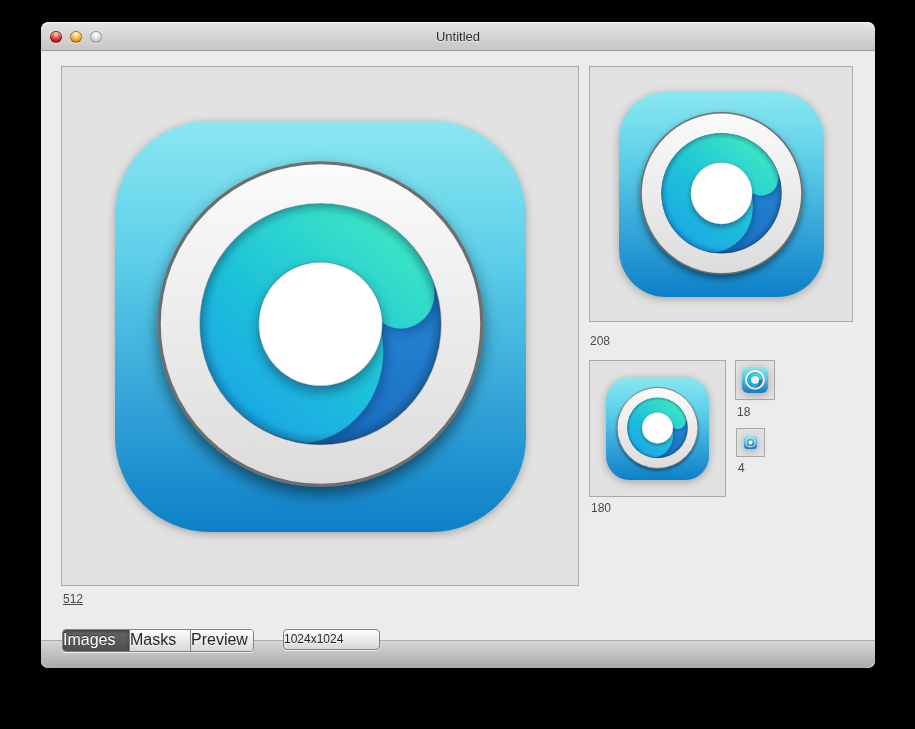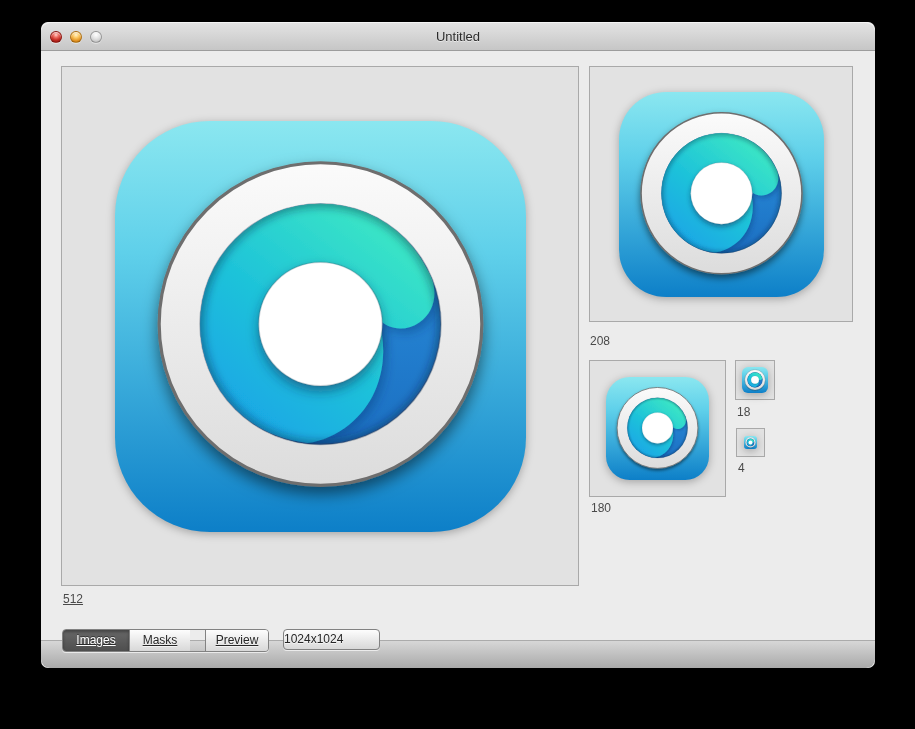--- a/index.html
+++ b/index.html
@@ -65,33 +65,33 @@
     border-radius:0 0 9px 9px;
     background:linear-gradient(var(--bottombar-top,#d7d7d7),var(--bottombar-bottom,#a9a9a9));
     border-top:1px solid #ababab;box-sizing:border-box;
   }
   .segmented{
     position:absolute;left:21px;top:-12px;height:21px;display:flex;
     border:1px solid #828282;border-radius:4px;overflow:hidden;
     box-shadow:0 1px 0 rgba(255,255,255,0.65);
   }
   .segment{
-    height:100%;line-height:20px;text-align:center;font-size:12px;color:#262626;
+    height:100%;line-height:20px;font-size:16px;color:#262626;
     background:linear-gradient(#fdfdfd,#d8d8d8);
-    text-shadow:0 1px 0 rgba(255,255,255,0.6);cursor:default;text-decoration:underline;
+    text-shadow:0 1px 0 rgba(255,255,255,0.6);cursor:default;
   }
   .segment + .segment{border-left:1px solid #828282;}
   .segment.selected{
     background:linear-gradient(#686868,var(--selected-segment,#4e4e4e));
     color:#fff;text-shadow:0 -1px 0 rgba(0,0,0,0.5);
     box-shadow:inset 0 2px 3px rgba(0,0,0,0.35);
   }
   .seg-images{width:66px;}
   .seg-masks{width:60px;}
-  .seg-preview{width:62px;margin-left:15px;}
+  .seg-preview{width:62px;}
   .size-button{
     position:absolute;left:242px;top:-12px;width:97px;height:21px;
     border:1px solid #828282;border-radius:4px;box-sizing:border-box;
     background:linear-gradient(#fdfdfd,#d8d8d8);
     font-size:12px;color:#262626;line-height:19px;
     text-shadow:0 1px 0 rgba(255,255,255,0.6);
     box-shadow:0 1px 0 rgba(255,255,255,0.65);cursor:default;
   }
 </style>
 </head>

